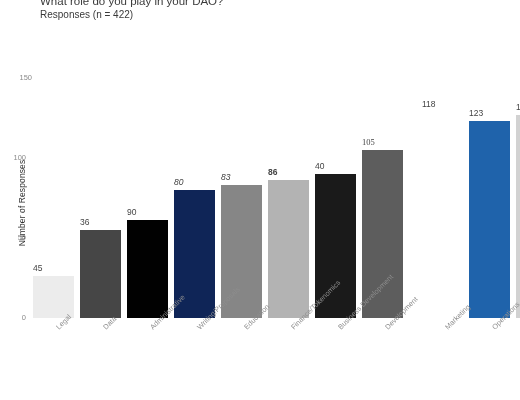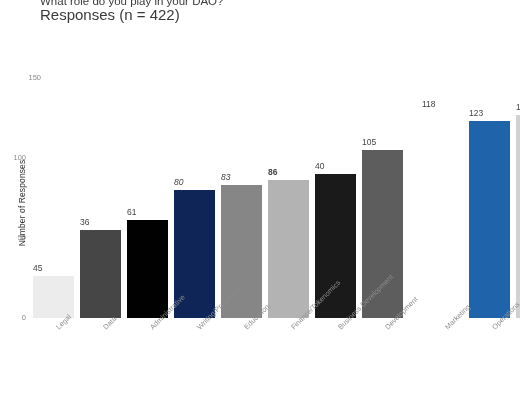--- a/index.html
+++ b/index.html
@@ -23,21 +23,21 @@
     top: -6px;
     width: 440px;
   }
   #chart-title {
     font-size: 11.5px;
     color: #3a3a3a;
     line-height: 14px;
     white-space: nowrap;
   }
   #chart-subtitle {
-    font-size: 15px;
+    font-size: 10px;
     color: #3a3a3a;
     line-height: 14px;
     white-space: nowrap;
   }
 
   
   #plot-area {
     position: absolute;
     left: 0;
     top: 0;
@@ -105,39 +105,39 @@
   <div id="chart-title">What role do you play in your DAO?</div>
   <div id="chart-subtitle">Responses (n = 422)</div>
 </div>
 
 <div id="plot-area">
   <div id="y-axis-title">Number of Responses</div>
   <div id="y-ticks">
       <div class="y-tick-label" style="left: 0px; top: 314px;">0</div>
       <div class="y-tick-label" style="left: 0px; top: 234px;">50</div>
       <div class="y-tick-label" style="left: 0px; top: 154px;">100</div>
-      <div class="y-tick-label" style="left: 15px; top: 74px;">150</div>
+      <div class="y-tick-label" style="left: 6px; top: 74px;">150</div>
     </div>
   <div id="bars-layer">
       <div class="bar" style="left: 33px; width: 41px; height: 41.6px; background: rgb(236, 236, 236);"></div>
       <div class="bar-value" style="left: 33px; width: 41px; top: 263.4px;">45</div>
       <div class="bar" style="left: 80px; width: 41px; height: 88px; background: rgb(70, 70, 70);"></div>
       <div class="bar-value" style="left: 80px; width: 41px; top: 217px;">36</div>
       <div class="bar" style="left: 127px; width: 41px; height: 97.6px; background: rgb(1, 1, 1);"></div>
-      <div class="bar-value" style="left: 127px; width: 41px; top: 207.4px;">61</div>
+      <div class="bar-value" style="left: 127px; width: 41px; top: 207.4px;">90</div>
       <div class="bar" style="left: 174px; width: 41px; height: 128px; background: rgb(15, 37, 87);"></div>
       <div class="bar-value" style="left: 174px; width: 41px; top: 177px; font-style: italic;">80</div>
       <div class="bar" style="left: 221px; width: 41px; height: 132.8px; background: rgb(134, 134, 134);"></div>
       <div class="bar-value" style="left: 221px; width: 41px; top: 172.2px; font-style: italic;">83</div>
       <div class="bar" style="left: 268px; width: 41px; height: 137.6px; background: rgb(179, 179, 179);"></div>
       <div class="bar-value" style="left: 268px; width: 41px; top: 167.4px; font-weight: bold;">86</div>
       <div class="bar" style="left: 315px; width: 41px; height: 144px; background: rgb(26, 26, 26);"></div>
       <div class="bar-value" style="left: 315px; width: 41px; top: 161px;">40</div>
       <div class="bar" style="left: 362px; width: 41px; height: 168px; background: rgb(93, 93, 93);"></div>
-      <div class="bar-value" style="left: 362px; width: 41px; top: 137px;">105</div>
+      <div class="bar-value" style="left: 362px; width: 41px; top: 137px; font-family: Liberation Serif, serif;">105</div>
       <div class="bar" style="left: 422px; width: 41px; height: 188.8px; background: rgb(255, 255, 255);"></div>
       <div class="bar-value" style="left: 422px; width: 41px; top: 99px;">118</div>
       <div class="bar" style="left: 469px; width: 41px; height: 196.8px; background: rgb(31, 99, 171);"></div>
       <div class="bar-value" style="left: 469px; width: 41px; top: 108.2px;">123</div>
       <div class="bar" style="left: 516px; width: 41px; height: 203.2px; background: rgb(210, 210, 210);"></div>
       <div class="bar-value" style="left: 516px; width: 41px; top: 101.8px;">127</div>
     </div>
   <div id="x-ticks">
       <div class="x-tick-label" style="left: 54.32px; top: 325px;">Legal</div>
       <div class="x-tick-label" style="left: 101.32px; top: 325px;">Data</div>

